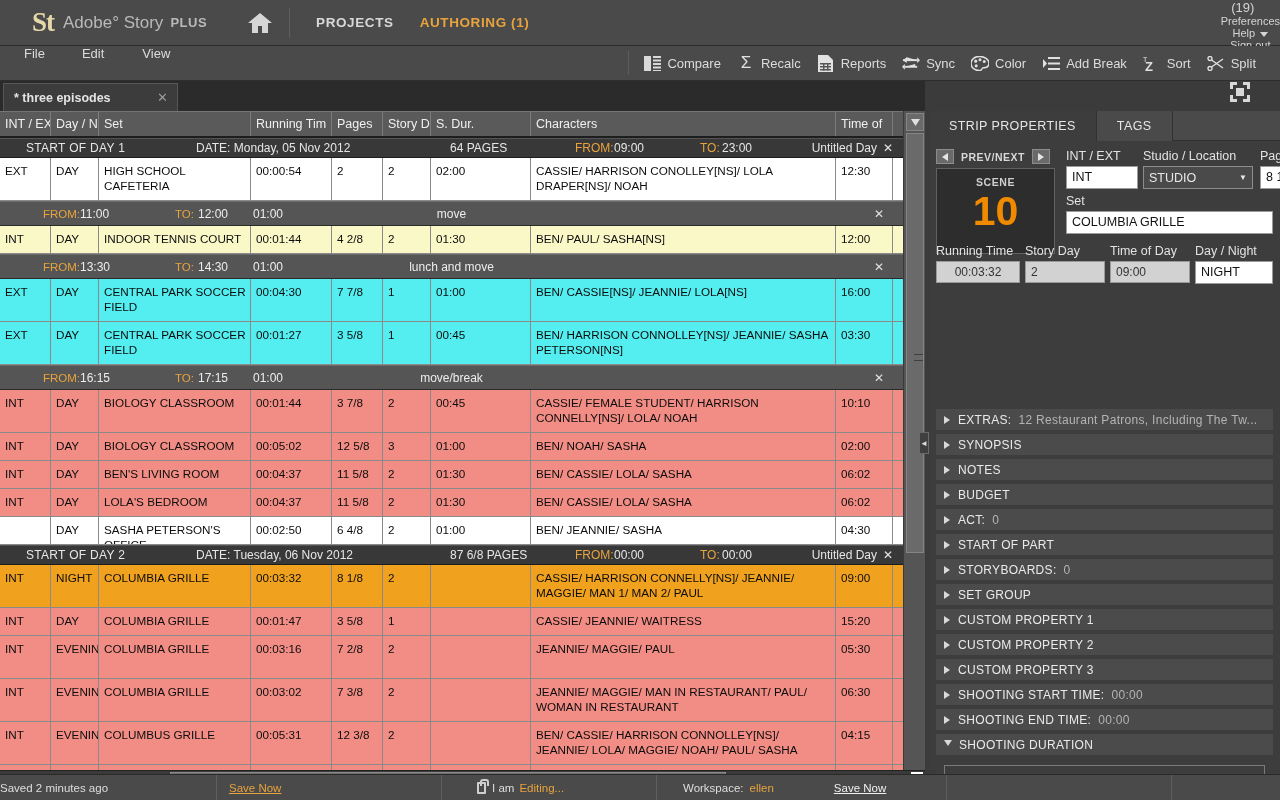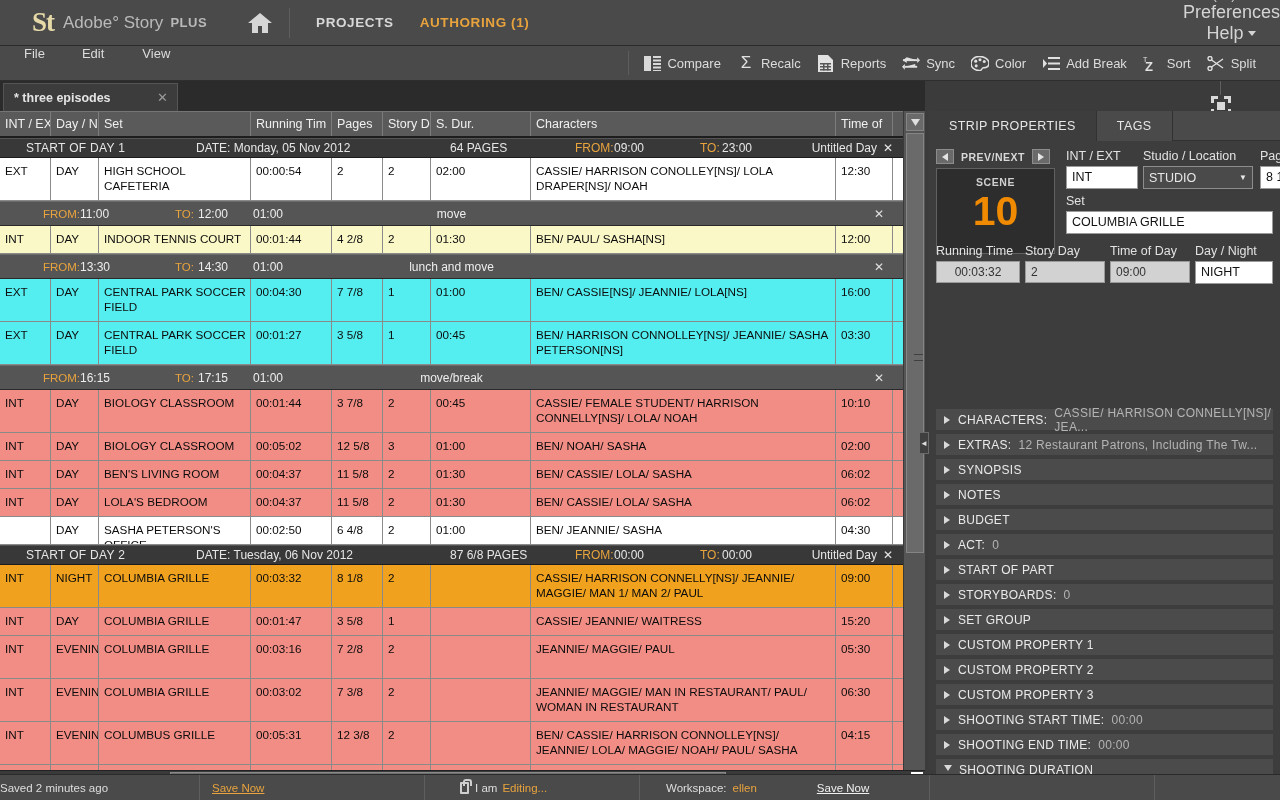--- a/index.html
+++ b/index.html
@@ -37,21 +37,21 @@
   .nav-projects { font-size: 13.5px; font-weight: bold; color: #d8d8d8; letter-spacing: .6px; margin-left: 12px; }
   .nav-authoring { font-size: 13.5px; font-weight: bold; color: #e8a33d; letter-spacing: .6px; margin-left: 26px; }
   .topbar-right { margin-left: auto; display: flex; align-items: center; padding-right: 0; flex-direction: column; }
   .tb-user { font-size: 13px; color: #d4d4d4; }
   .mail-icon { width: 18px; height: 13px; background: #f5c518; border: 1px solid #9c7c00; position: relative; display:inline-block; }
   .mail-icon:before { content:""; position:absolute; left:0; top:0; width:100%; height:100%;
      background: linear-gradient(135deg, transparent 46%, #9c7c00 46%, #9c7c00 54%, transparent 54%); }
   .mail-icon:after { content:""; position:absolute; left:0; top:0; width:100%; height:100%;
      background: linear-gradient(-135deg, transparent 46%, #9c7c00 46%, #9c7c00 54%, transparent 54%); }
   .tb-count { font-size: 13px; color: #d4d4d4; margin-left: 7px; }
-  .tb-link { font-size: 18px; color: #d4d4d4; margin-left: 22px; cursor: pointer; }
+  .tb-link { font-size: 11px; color: #d4d4d4; margin-left: 22px; cursor: pointer; }
   .caret-dn { display:inline-block; width:0;height:0;border-left:4px solid transparent;border-right:4px solid transparent;border-top:5px solid #d4d4d4; margin-left:5px; vertical-align: middle;}
   .fullscreen-ic { margin: 0 16px 0 18px; width:22px; height:22px; }
 
   
   .menubar {
     position:absolute; left:0; top:46px; width:1280px; height:35px;
     background:#4a4a4a; border-bottom:1px solid #2e2e2e;
     display:flex; 
   }
   .menu-item { font-size:13px; color:#dcdcdc; padding:0 0; margin-left:0; cursor:pointer; }
@@ -706,25 +706,20 @@
       <div class="fdisabled" style="width:80px;">09:00</div>
     </div>
     <div class="fgroup" style="left:266px; top:133px; width:78px;">
       <div class="flabel">Day / Night</div>
       <div class="finput" style="width:78px;">NIGHT</div>
     </div>
 
     <div class="acc-list" id="accordion-list">
         <div class="acc">
           <span class="tri"></span>
-          <span class="ttl">CHARACTERS:</span>
-          <span class="val">CASSIE/ HARRISON CONNELLY[NS]/ JEA...</span>
-        </div>
-        <div class="acc">
-          <span class="tri"></span>
           <span class="ttl">EXTRAS:</span>
           <span class="val">12 Restaurant Patrons, Including The Tw...</span>
         </div>
         <div class="acc">
           <span class="tri"></span>
           <span class="ttl">SYNOPSIS</span>
         </div>
         <div class="acc">
           <span class="tri"></span>
           <span class="ttl">NOTES</span>
@@ -777,21 +772,21 @@
           <span class="tri open"></span>
           <span class="ttl">SHOOTING DURATION</span>
         </div>
         <div class="acc-body">
           <div class="box"></div>
         </div>
       </div>
   </div>
 
   <div class="statusbar">
-    <div class="sb-seg" style="width:200px; padding-left:0;">
+    <div class="sb-seg" style="width:217px; padding-left:0;">
       <span style="margin-left:0;">Saved 2 minutes ago</span>
     </div>
     <div class="sb-seg" style="width:225px; padding-left:12px;">
       <span class="sb-link">Save Now</span>
     </div>
     <div class="sb-seg" style="width:215px; padding-left:35px;">
       <span class="lock-ic"></span>
       <span>I am</span>
       <span class="sb-link" style="text-decoration:none; margin-left:5px;">Editing...</span>
     </div>

